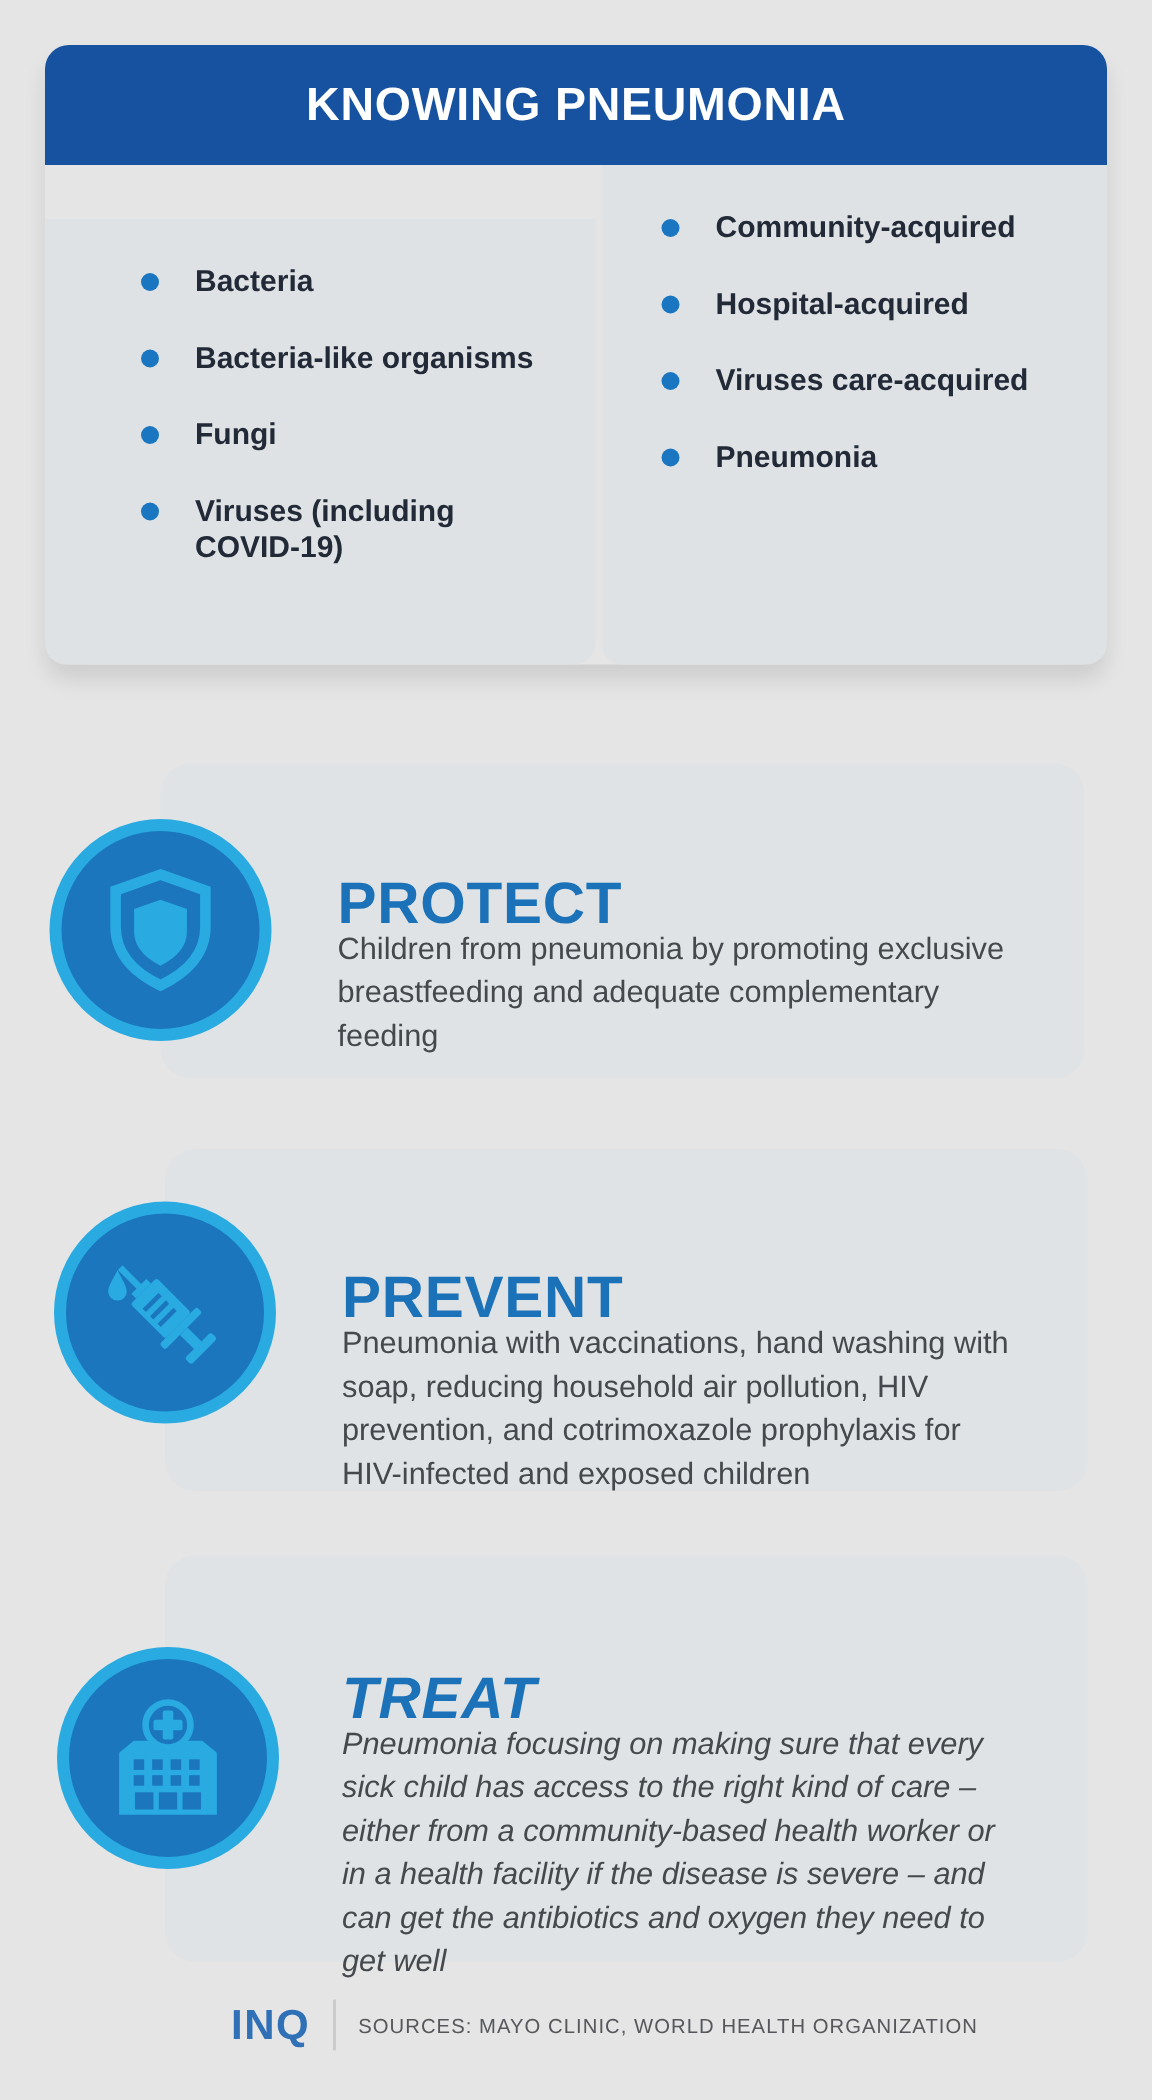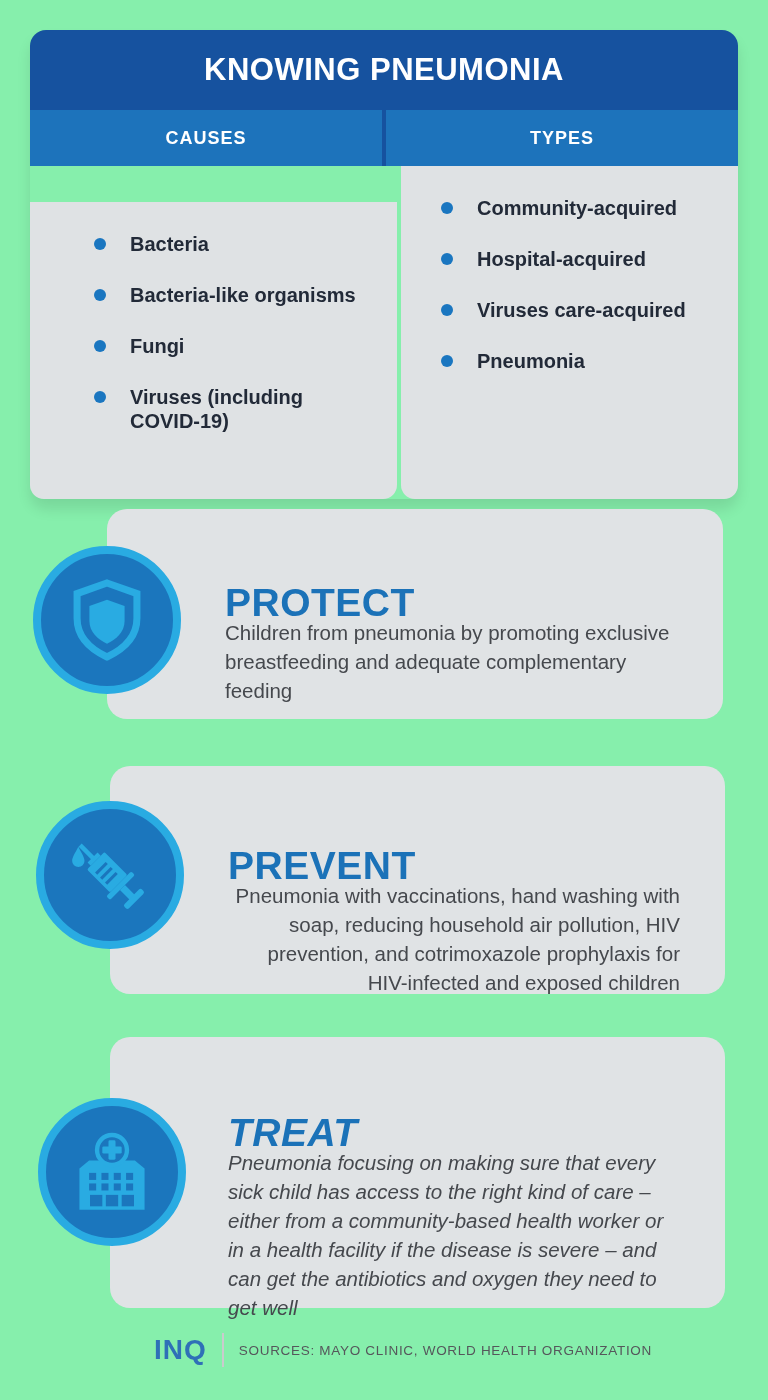--- a/index.html
+++ b/index.html
@@ -1,17 +1,17 @@
 <!DOCTYPE html>
 <html><head>
 <meta charset="utf-8">
 <style>
   html,body{margin:0;padding:0;background:#ffffff;}
   .page{
-    position:relative;width:768px;height:1400px;background:#86efac;
+    position:relative;width:768px;height:1400px;background:#e5e5e5;
     font-family:"Liberation Sans", sans-serif;overflow:hidden;
   }
 
   
   .know-table{position:absolute;left:30px;top:30px;width:708px;
     box-shadow:0 10px 14px rgba(0,0,0,0.10);border-radius:16px;}
   .table-title{
     height:80px;line-height:80px;background:#16529f;color:#ffffff;
     text-align:center;font-weight:bold;font-size:31px;letter-spacing:0.5px;
     border-radius:16px 16px 0 0;
@@ -35,21 +35,21 @@
     color:#222a38;font-weight:bold;font-size:20px;line-height:1.2;
   }
   ul.bullet-list li::before{
     content:"";position:absolute;left:0;top:6px;width:12px;height:12px;
     border-radius:50%;background:#1a76c0;
   }
 
   
   .card{position:absolute;background:#e0e3e5;border-radius:20px;}
   .card-protect{left:107px;top:509px;width:616px;height:210px;}
-  .card-prevent{left:110px;top:766px;width:615px;height:228px;text-align:right;}
+  .card-prevent{left:110px;top:766px;width:615px;height:228px;}
   .card-treat{left:110px;top:1037px;width:615px;height:271px;font-style:italic;}
   .card-title{
     position:absolute;left:118px;color:#1b72b8;font-weight:bold;
     font-size:39px;letter-spacing:0.5px;
   }
   .card-body{
     position:absolute;left:118px;width:452px;color:#45484d;
     font-size:20.5px;line-height:1.42;font-weight:normal;
   }
   .card-protect .card-title{top:40px;}
@@ -78,25 +78,20 @@
   .footer-divider{width:2px;height:34px;background:#c9cbcd;}
   .footer-sources{color:#55575b;font-size:13.5px;letter-spacing:0.7px;}
 </style>
 </head>
 <body>
 
 <div class="page">
 
   <section class="know-table">
     <header class="table-title">KNOWING PNEUMONIA</header>
-    <div class="col-headers">
-      <div class="col-header">CAUSES</div>
-      <div class="col-header-divider"></div>
-      <div class="col-header">TYPES</div>
-    </div>
     <div class="table-body">
       <div class="panel causes">
         <ul class="bullet-list">
           <li>Bacteria</li>
           <li>Bacteria-like organisms</li>
           <li>Fungi</li>
           <li>Viruses (including COVID-19)</li>
         </ul>
       </div>
       <div class="panel types">

